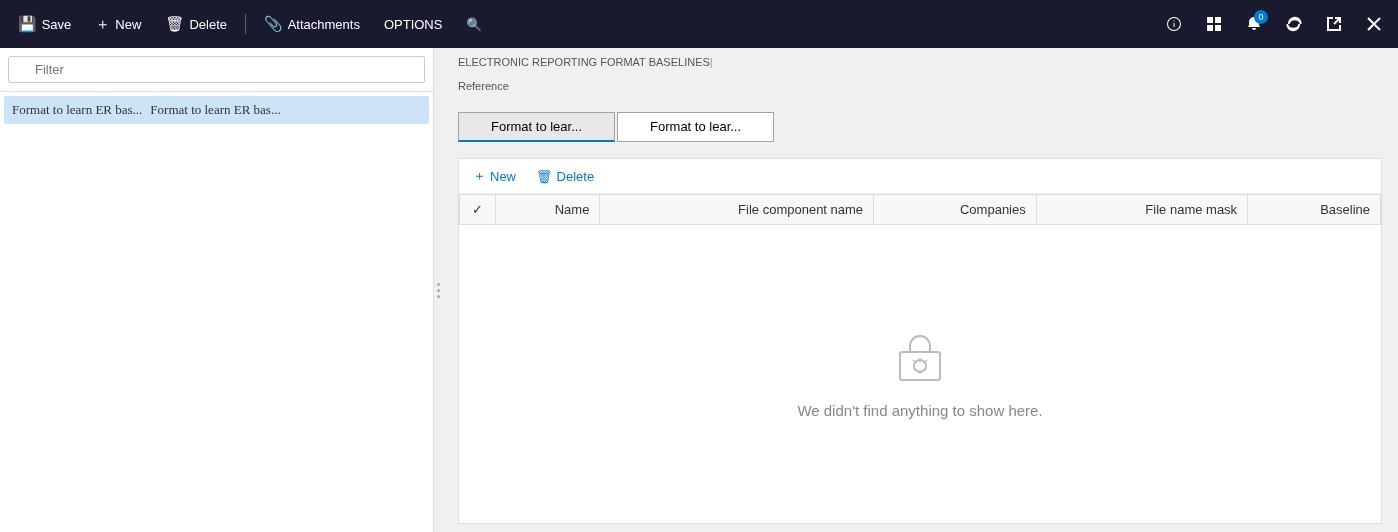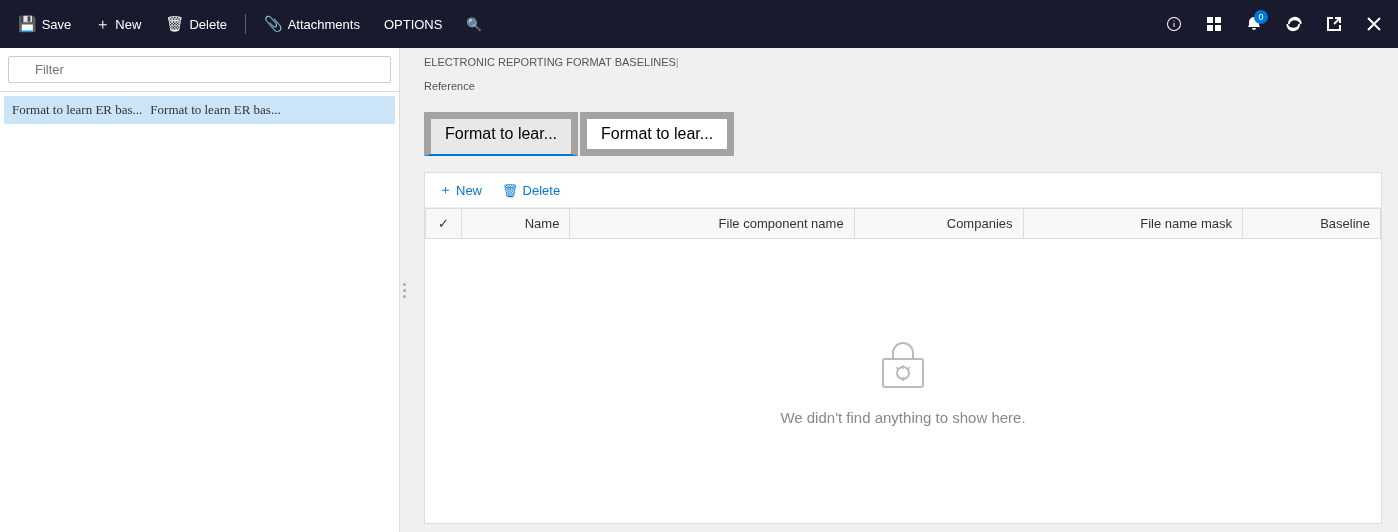--- a/index.html
+++ b/index.html
@@ -44,21 +44,21 @@
     }
 
     
     .main-layout {
       display: flex;
       height: calc(532px - 48px);
     }
 
     
     .sidebar {
-      width: 400px;
+      width: 434px;
       background: #fff;
       border-right: 1px solid #ddd;
       display: flex;
       flex-direction: column;
     }
     .filter-bar {
       padding: 8px;
       border-bottom: 1px solid #ddd;
     }
     .filter-input {
@@ -129,25 +129,25 @@
     .reference-label {
       font-size: 11px;
       color: #555;
       margin-bottom: 20px;
     }
     .ref-tabs {
       display: flex;
       gap: 2px;
     }
     .ref-tab {
-      padding: 6px 14px;
-      border: 7px solid #a3a3a3;
+      padding: 6px 32px;
+      border: 1px solid #a3a3a3;
       background: #fff;
       cursor: pointer;
-      font-size: 16px;
+      font-size: 13px;
       border-radius: 0;
       min-width: 110px;
       overflow: hidden;
       text-overflow: ellipsis;
       white-space: nowrap;
     }
     .ref-tab.active {
       background: #e8e8e8;
       border-bottom: 2px solid #0078d4;
     }

